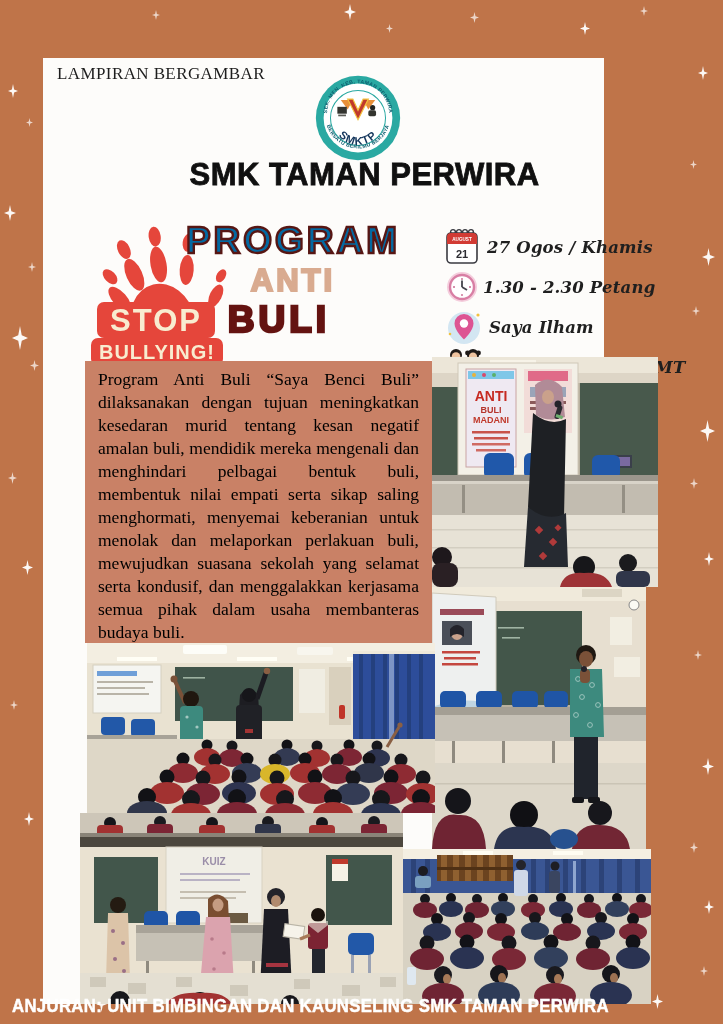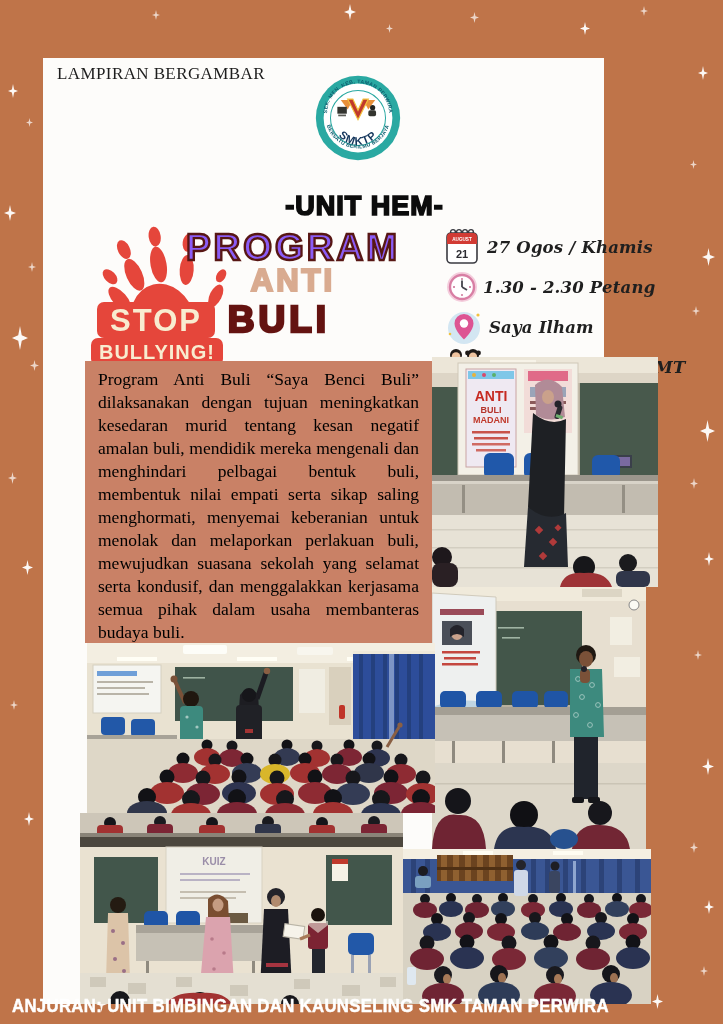--- a/index.html
+++ b/index.html
@@ -36,21 +36,21 @@
   .unit-title{
     left:0;top:133px;width:643px;text-align:center;
     font-size:27px;font-weight:bold;color:#0c0c0c;
     -webkit-text-stroke:1.7px #0c0c0c;letter-spacing:1px;
   }
   
   .program-word{
     left:100px;width:300px;text-align:center;font-weight:bold;
     font-family:"Liberation Sans",sans-serif;
   }
-  .w-program{top:169px;font-size:37px;color:#8b5cf6;-webkit-text-stroke:2.4px #571613;letter-spacing:3px;}
+  .w-program{top:162px;font-size:37px;color:#0369a1;-webkit-text-stroke:2.4px #571613;letter-spacing:3px;}
   .w-anti{top:205px;font-size:31px;color:#d9ab90;-webkit-text-stroke:2.2px #d9ab90;letter-spacing:3px;}
   .w-buli{top:241px;left:86px;font-size:37px;color:#641311;-webkit-text-stroke:2.6px #641311;letter-spacing:4px;}
   
   .stop-badge{left:36px;top:168px;width:160px;height:170px;text-align:center;}
   
   .details{left:402px;top:170px;width:240px;}
   .detail-row{position:absolute;left:0;display:flex;align-items:center;}
   .detail-text{
     font-family:"DejaVu Serif",serif;font-style:italic;font-weight:bold;
     font-size:16.5px;color:#1f1f1f;white-space:nowrap;letter-spacing:.2px;
@@ -144,21 +144,21 @@
       <rect x="26" y="37" width="11" height="8" fill="#33342f"></rect>
       <rect x="27" y="46" width="9" height="2" fill="#5a5b55"></rect>
       <circle cx="67" cy="38" r="3" fill="#23241f"></circle>
       <rect x="62" y="41" width="9" height="7" rx="2" fill="#34352f"></rect>
       <text font-size="13" fill="#14365c" font-weight="bold" letter-spacing="1.2">
         <textPath href="#arcAbbr" startOffset="50%" text-anchor="middle">SMKTP</textPath>
       </text>
     </svg>
   </div>
 
-  <div class="abs unit-title">-UNIT HEM-</div>
+  <div class="abs school-title">SMK TAMAN PERWIRA</div>
 
   <div class="abs stop-badge">
     <svg viewBox="0 0 160 170">
       <g transform="rotate(-14 80 90)" fill="#e5463b">
         <ellipse cx="82" cy="100" rx="33" ry="42"></ellipse>
         <ellipse cx="46" cy="64" rx="7" ry="15" transform="rotate(-28 46 64)"></ellipse>
         <ellipse cx="42" cy="40" rx="5.5" ry="9" transform="rotate(-30 42 40)"></ellipse>
         <ellipse cx="66" cy="44" rx="8" ry="17" transform="rotate(-10 66 44)"></ellipse>
         <ellipse cx="62" cy="17" rx="6" ry="10" transform="rotate(-12 62 17)"></ellipse>
         <ellipse cx="92" cy="40" rx="8" ry="18" transform="rotate(4 92 40)"></ellipse>

